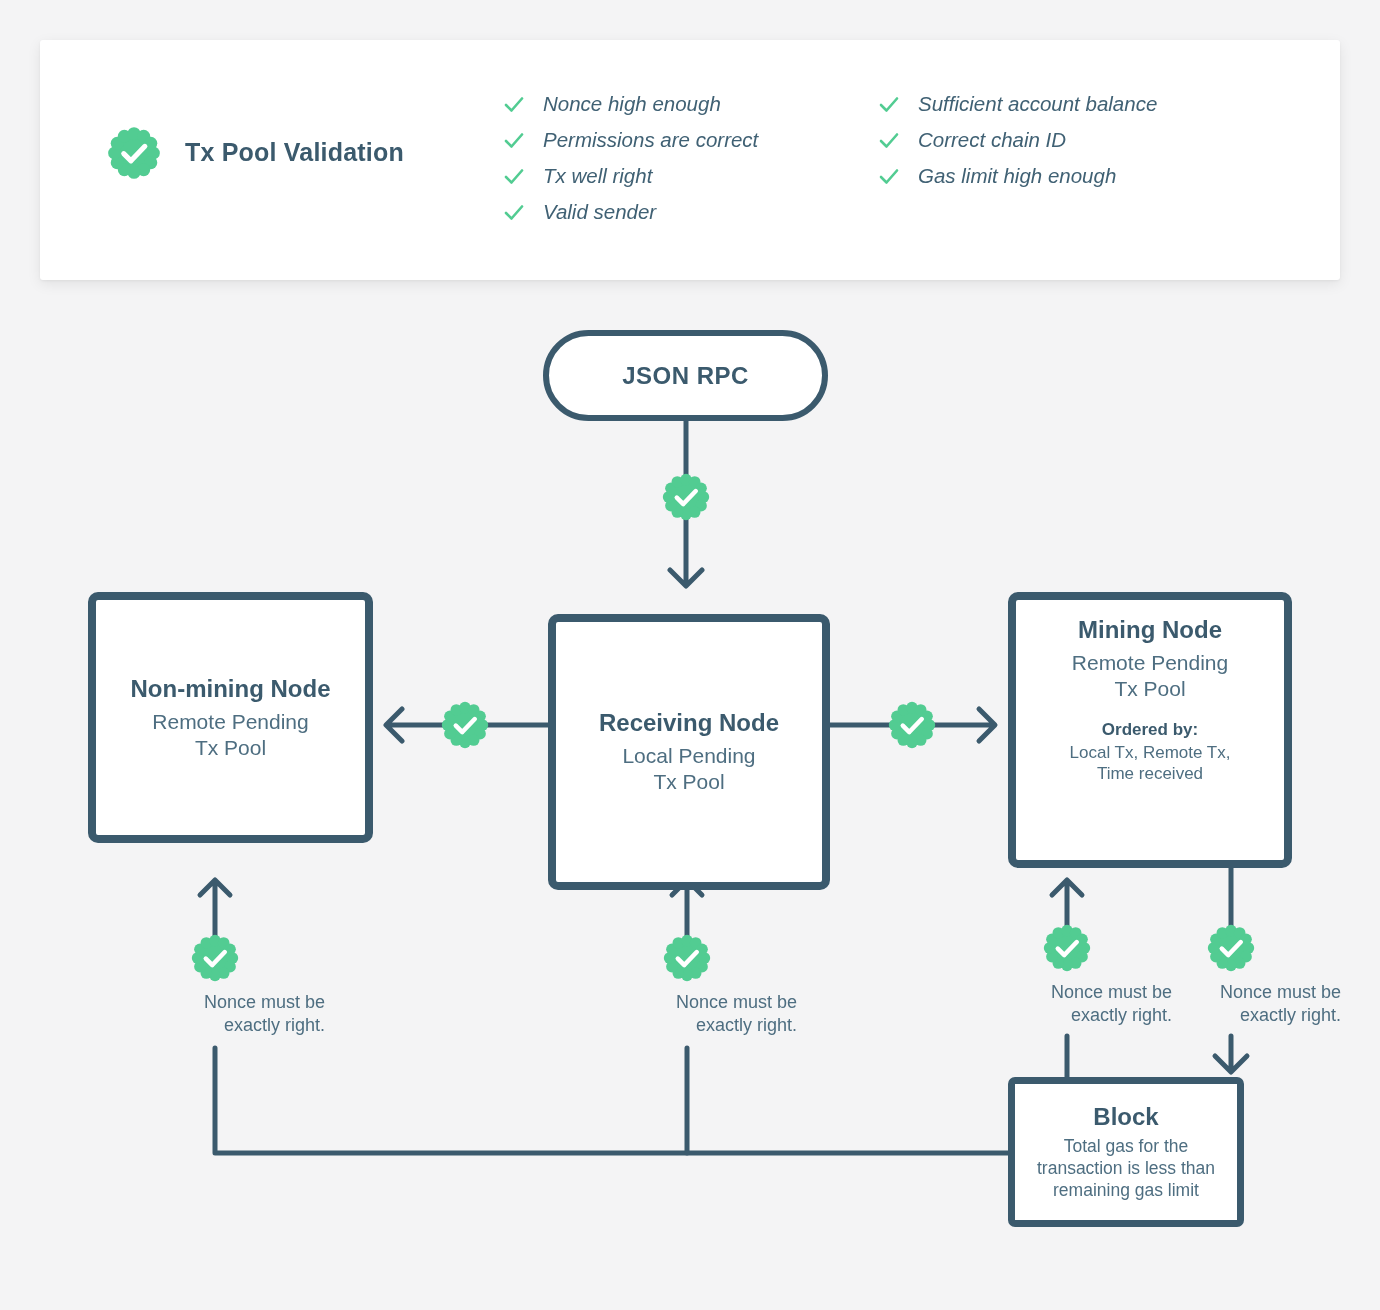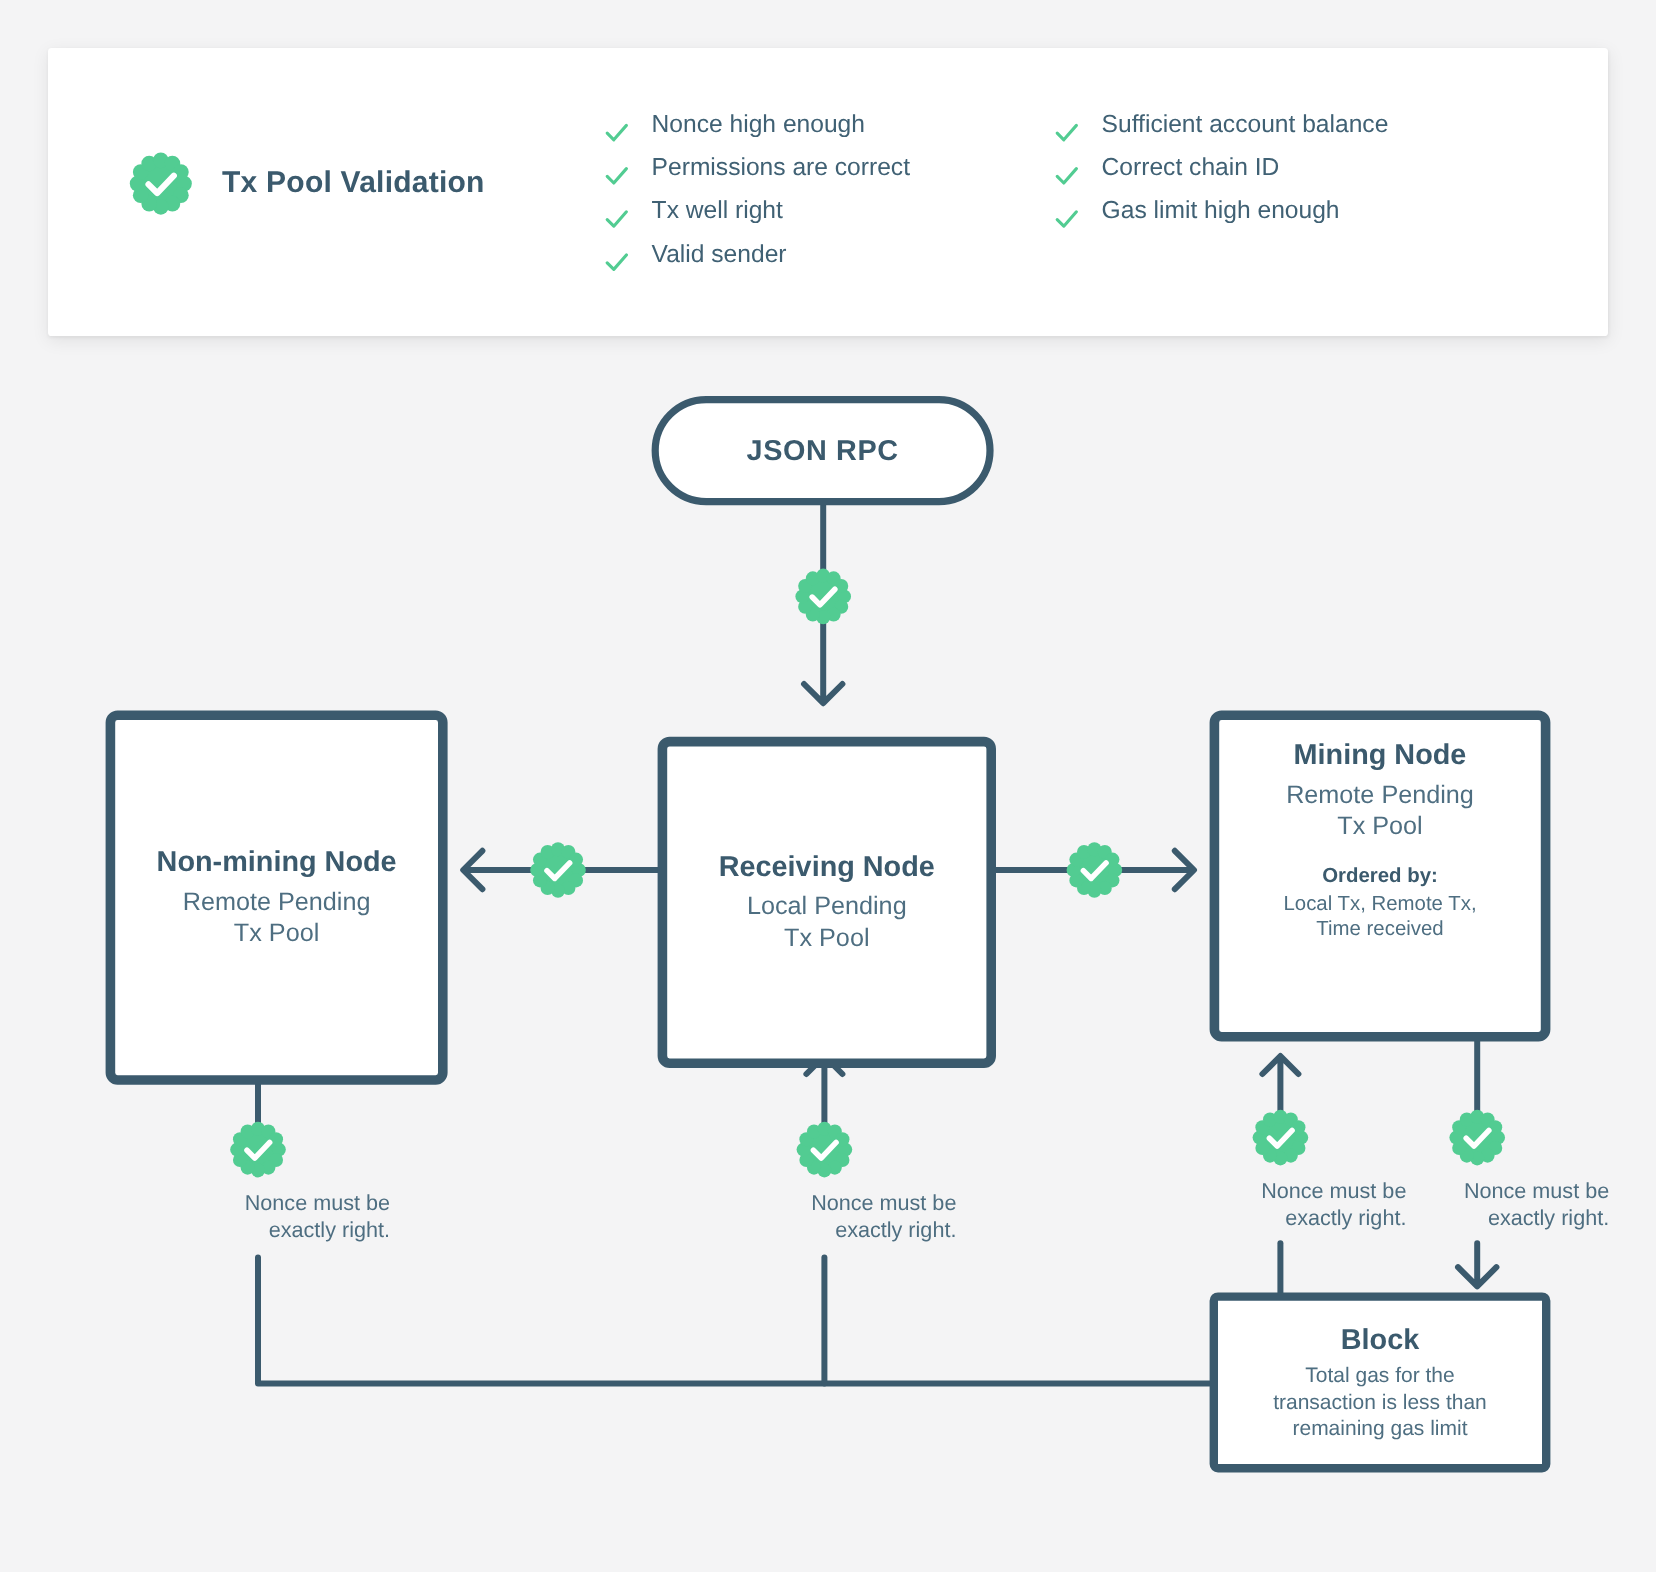--- a/index.html
+++ b/index.html
@@ -9,44 +9,44 @@
   body{background:var(--bg);font-family:"Liberation Sans","DejaVu Sans",sans-serif;}
   .page{position:relative;width:1380px;height:1310px;background:var(--bg);overflow:hidden;}
   .abs{position:absolute;}
 
   
   .card{left:40px;top:40px;width:1300px;height:240px;background:var(--card);
         border-radius:3px;box-shadow:0 4px 14px rgba(0,0,0,.08),0 1px 3px rgba(0,0,0,.05);z-index:1;}
   .card-title{left:185px;top:138px;font-size:25px;font-weight:700;color:var(--slate);letter-spacing:.2px;z-index:2;}
   .badge{color:var(--green);display:block;}
   .check-col{display:flex;flex-direction:column;z-index:2;}
-  .check-item{display:flex;align-items:flex-end;height:36px;}
+  .check-item{display:flex;align-items:center;height:36px;font-style:italic;}
   .check-item svg{width:24px;height:24px;flex:0 0 24px;margin-right:17px;}
   .check-item .ck{stroke:var(--green);stroke-width:2.6;fill:none;stroke-linecap:round;stroke-linejoin:round;}
   .check-label{font-size:20.5px;color:#40617400;color:#406174;line-height:36px;white-space:nowrap;}
 
   
   .connectors{left:0;top:0;width:1380px;height:1310px;z-index:0;}
   .line{stroke:var(--slate);stroke-width:5;fill:none;stroke-linecap:round;stroke-linejoin:round;}
 
   .pill{left:543px;top:330px;width:285px;height:91px;background:#fff;border:6px solid var(--slate);
         border-radius:46px;display:flex;align-items:center;justify-content:center;z-index:1;}
   .pill-label{font-size:24px;font-weight:700;color:var(--slate);letter-spacing:.5px;}
 
   .node{background:#fff;border:8px solid var(--slate);border-radius:10px;display:flex;
         flex-direction:column;align-items:center;text-align:center;z-index:1;}
   .node-title{font-size:24px;font-weight:700;color:var(--slate);}
   .node-sub{font-size:21px;color:var(--text);line-height:26px;white-space:pre-line;margin-top:6px;}
   .ordered-label{font-size:17px;font-weight:700;color:var(--slate);margin-top:18px;}
   .ordered-body{font-size:17px;color:var(--text);line-height:21px;white-space:pre-line;margin-top:2px;}
 
-  .node-nonmining{left:88px;top:592px;width:285px;height:312px;justify-content:center;}
+  .node-nonmining{left:88px;top:592px;width:285px;height:251px;justify-content:center;}
   .node-receiving{left:548px;top:592px;width:282px;height:276px;justify-content:center;margin-top:22px;}
   .node-mining{left:1008px;top:592px;width:284px;height:276px;padding-top:16px;}
-  .node-block{left:1008px;top:1077px;width:284px;height:150px;border-width:7px;border-radius:7px;justify-content:center;text-align:center;}
+  .node-block{left:1008px;top:1077px;width:236px;height:150px;border-width:7px;border-radius:7px;justify-content:center;text-align:center;}
   .block-title{font-size:24px;font-weight:700;color:var(--slate);}
   .block-body{font-size:17.5px;color:var(--text);line-height:22px;white-space:pre-line;margin-top:4px;}
 
   .nonce-note{width:220px;text-align:right;font-size:18px;color:var(--text);line-height:23px;
               white-space:pre-line;z-index:2;}
   .badge-abs{z-index:2;}
 </style>
 </head>
 <body>
 

